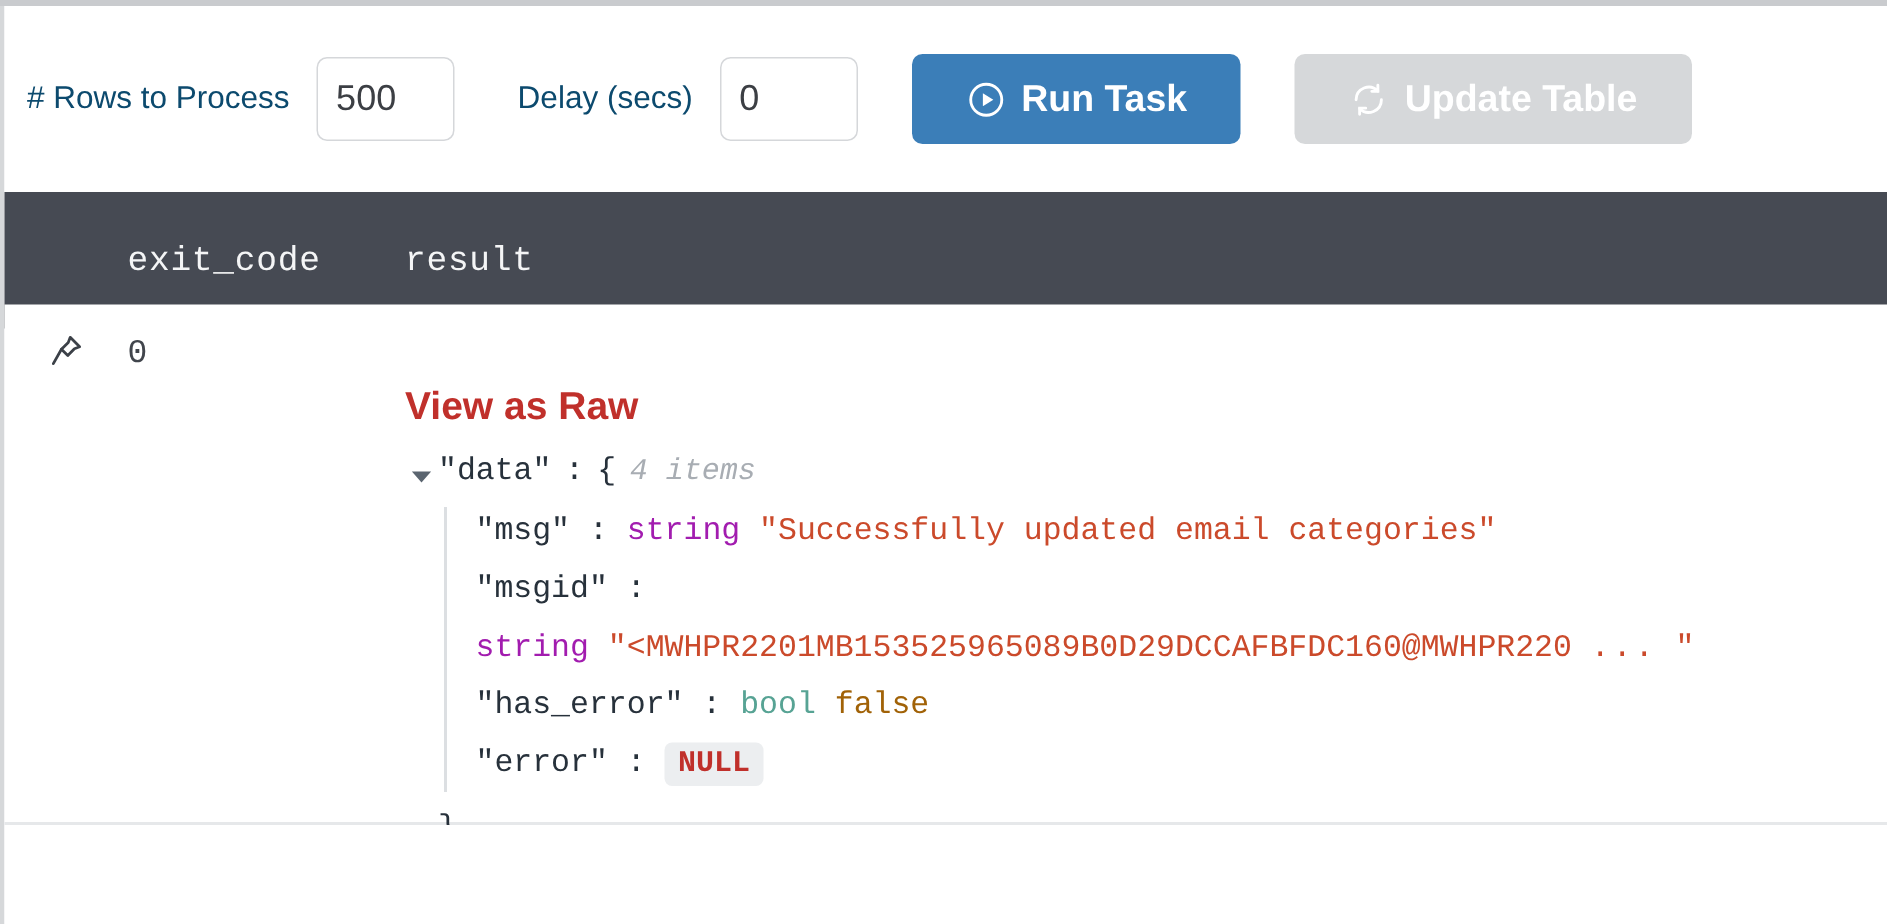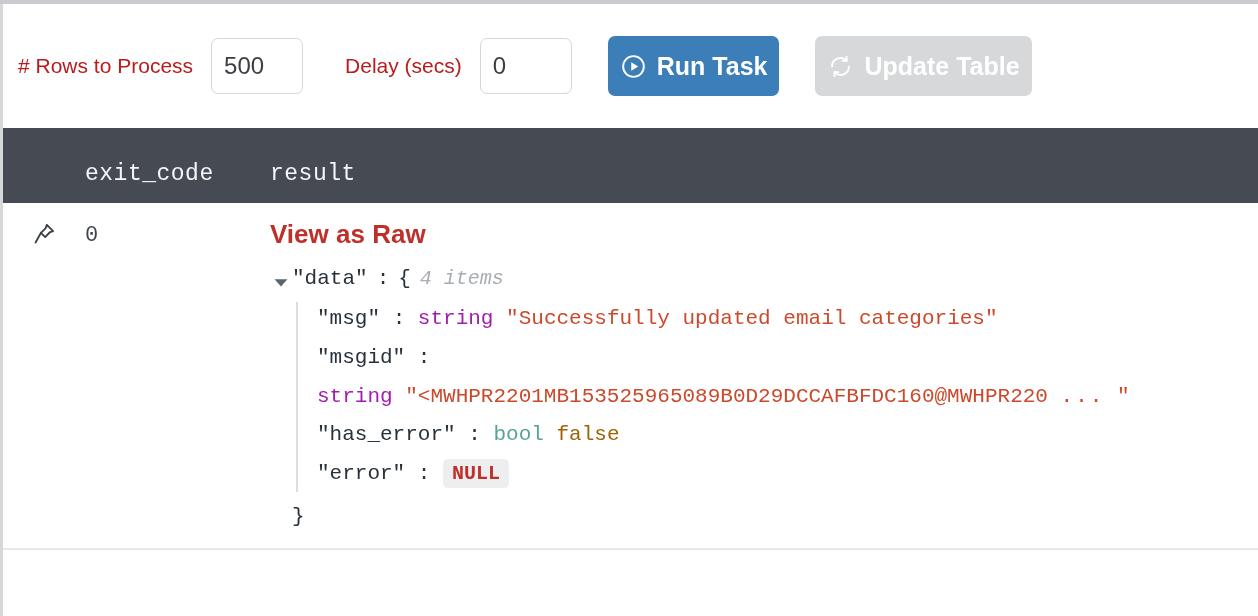--- a/index.html
+++ b/index.html
@@ -40,21 +40,21 @@
     top: 4px; left: 3px; right: 0;
     height: 124px;
     background: #ffffff;
     display: flex;
     align-items: center;
     padding-left: 15px;
     box-sizing: border-box;
   }
   .field-label {
     font-size: 21px;
-    color: #b91c1c;
+    color: #0c4a6e;
     white-space: nowrap;
   }
   .num-input {
     width: 92px;
     height: 56px;
     margin-left: 18px;
     border: 1px solid #d5d7da;
     border-radius: 7px;
     background: #ffffff;
     font-family: "Liberation Sans", sans-serif;
@@ -70,21 +70,21 @@
   .btn {
     height: 60px;
     border: none;
     border-radius: 7px;
     display: inline-flex;
     align-items: center;
     justify-content: center;
     gap: 10px;
     font-size: 25px;
     font-weight: 700;
-    padding: 0 12px;
+    padding: 0 36px;
     box-sizing: border-box;
     cursor: pointer;
     white-space: nowrap;
     font-family: "Liberation Sans", sans-serif;
   }
   .btn-run {
     background: #3b7eb8;
     color: #ffffff;
     min-width: 163px;
   }
@@ -145,20 +145,21 @@
     flex: 1;
     padding-top: 2px;
   }
   .raw-link {
     display: inline-block;
     color: #c0302b;
     font-size: 26px;
     font-weight: 700;
     cursor: pointer;
     margin-bottom: 10px;
+    margin-top: 36px;
   }
 
   
   .json {
     font-family: "Liberation Mono", monospace;
     font-size: 21px;
     color: #27313b;
     line-height: 1.85;
     position: relative;
   }

